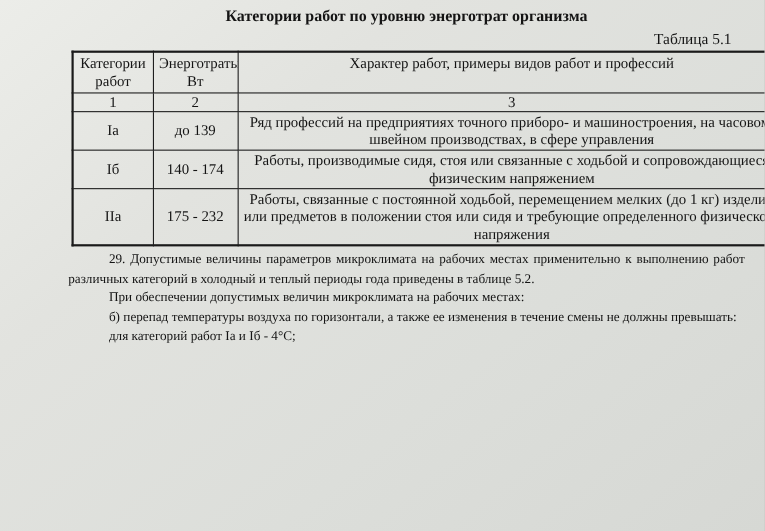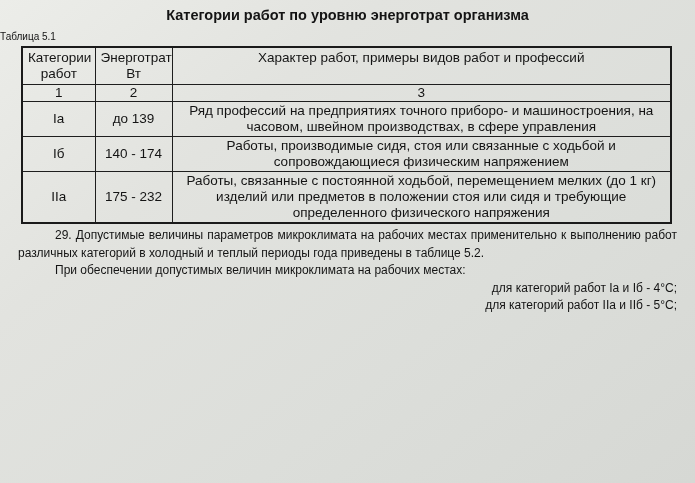--- a/index.html
+++ b/index.html
@@ -4,39 +4,40 @@
 <style>
   html, body { margin: 0; padding: 0; }
   body { background: #c8c9c5; }
 
   .page {
     position: relative;
     width: 695px;
     height: 483px;
     margin: 0 auto;
     background: linear-gradient(140deg, #ecede9 0%, #e2e3df 30%, #dcdeda 65%, #d6d8d4 100%);
-    font-family: Liberation Sans, sans-serif;
+    font-family: Liberation Serif, serif;
     color: #141414;
     overflow: hidden;
     box-sizing: border-box;
+    padding-left: 44px;
   }
 
   .doc-title {
     margin: 0;
     padding-top: 7px;
     text-align: center;
     font-size: 14.5px;
     font-weight: bold;
     line-height: 17px;
   }
 
   .table-caption {
     margin: 5px 30px 1px 0;
-    text-align: left;
-    font-size: 10px;
+    text-align: right;
+    font-size: 14px;
     line-height: 16px;
   }
 
   table.cat-table {
     border-collapse: collapse;
     margin-left: 21px;
     width: 651px;
     table-layout: fixed;
     background: transparent;
   }
@@ -65,21 +66,21 @@
   tr.row-IIb td { height: 46px; }
   tr.row-III td { height: 46px; }
 
   .body-text {
     margin: 3px 18px 0 18px;
     font-size: 12px;
     line-height: 17.6px;
     text-align: justify;
   }
   .body-text p { margin: 0; text-indent: 37px; }
-  .body-text p.list-line { text-align: right; }
+  .body-text p.list-line { text-align: left; }
 </style>
 </head>
 <body>
 
 <div class="page">
 
   <h1 class="doc-title">Категории работ по уровню энерготрат организма</h1>
 
   <div class="table-caption">Таблица 5.1</div>
 
@@ -126,18 +127,18 @@
         <td class="desc-cell">Работы, связанные с постоянной ходьбой, перемещением мелких (до 1 кг) изделий или предметов в положении стоя или сидя и требующие определенного физического напряжения</td>
       </tr>
 
 
     </tbody>
   </table>
 
   <div class="body-text">
     <p>29. Допустимые величины параметров микроклимата на рабочих местах применительно к выполнению работ различных категорий в холодный и теплый периоды года приведены в таблице 5.2.</p>
     <p>При обеспечении допустимых величин микроклимата на рабочих местах:</p>
+    <p>б) перепад температуры воздуха по горизонтали, а также ее изменения в течение смены не должны превышать:</p>
     <p class="list-line">для категорий работ Iа и Iб - 4°С;</p>
-    <p class="list-line">для категорий работ IIа и IIб - 5°С;</p>
 
   </div>
 
 </div>
 
 </body></html>

